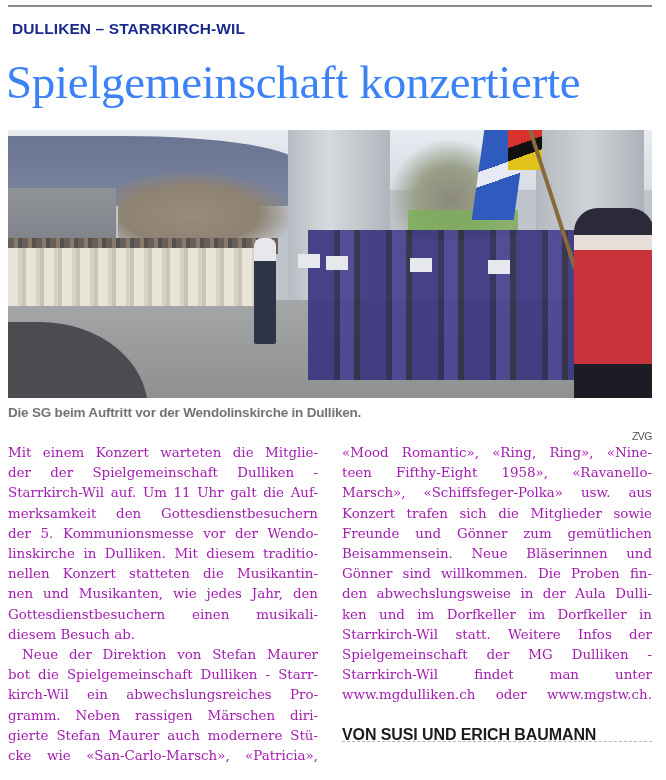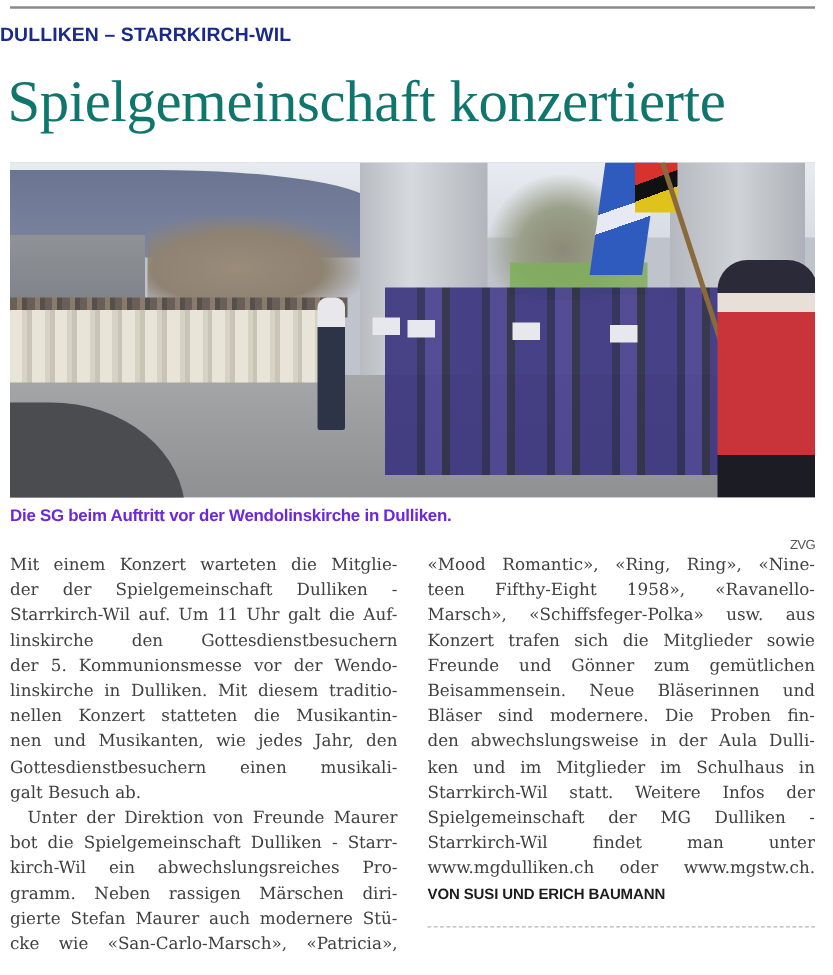--- a/index.html
+++ b/index.html
@@ -1,22 +1,22 @@
 <!DOCTYPE html>
 <html><head>
 <meta charset="utf-8">
 <style>
   html, body { margin: 0; padding: 0; background: #ffffff; }
   body { width: 666px; height: 780px; position: relative; overflow: hidden; font-family: "DejaVu Serif", serif; color: #1f1f1f; }
 
   .top-rule { position: absolute; left: 8px; top: 5px; width: 644px; height: 0; border-top: 2px solid #8a8a8a; }
 
-  .kicker { position: absolute; left: 0; top: 20px; font-family: "Liberation Sans", sans-serif; font-weight: bold; font-size: 15.5px; color: #1a2a8c; letter-spacing: 0.1px; }
+  .kicker { position: absolute; left: 12px; top: 20px; font-family: "Liberation Sans", sans-serif; font-weight: bold; font-size: 15.5px; color: #1a2a8c; letter-spacing: 0.1px; }
 
-  .headline { position: absolute; left: 6px; top: 52px; font-family: "Liberation Serif", serif; font-size: 47px; line-height: 60px; color: #0f766e; letter-spacing: -0.3px; white-space: nowrap; }
+  .headline { position: absolute; left: 6px; top: 52px; font-family: "Liberation Serif", serif; font-size: 47px; line-height: 60px; color: #3b82f6; letter-spacing: -0.3px; white-space: nowrap; }
 
   .photo { position: absolute; left: 8px; top: 130px; width: 644px; height: 268px; overflow: hidden; background: #bfc4cc; }
   .photo .sky { position: absolute; left: 0; top: 0; width: 100%; height: 60px; background: linear-gradient(#e8ebf0, #d8dce4); }
   .photo .hill { position: absolute; left: 0; top: 6px; width: 290px; height: 70px; background: linear-gradient(#6a7592, #7d86a0); border-radius: 0 60% 0 0 / 0 40% 0 0; }
   .photo .trees-l { position: absolute; left: 110px; top: 40px; width: 180px; height: 90px; background: radial-gradient(ellipse at 40% 50%, #9a8b7a 0%, #8e8272 45%, transparent 70%); }
   .photo .building-l { position: absolute; left: 0; top: 58px; width: 108px; height: 74px; background: linear-gradient(#8f9398, #7a7e84); }
   .photo .building-l-dark { position: absolute; left: 0; top: 110px; width: 108px; height: 26px; background: #3b3e44; }
   .photo .pillar-c { position: absolute; left: 280px; top: 0; width: 102px; height: 180px; background: linear-gradient(90deg, #b8bcc2, #d6d9dd 40%, #b2b6bc); }
   .photo .trees-c { position: absolute; left: 382px; top: 10px; width: 120px; height: 100px; background: radial-gradient(ellipse at 50% 60%, #8b8a78 0%, #9aa08a 40%, transparent 72%); }
   .photo .grass { position: absolute; left: 400px; top: 80px; width: 110px; height: 26px; background: #7fae5c; opacity: 0.85; }
@@ -26,32 +26,32 @@
   .photo .crowd { position: absolute; left: 0; top: 118px; width: 262px; height: 58px; background: repeating-linear-gradient(90deg, #e8e4d8 0 10px, #d6d2c4 10px 14px, #c9c4b6 14px 18px); }
   .photo .crowd-back { position: absolute; left: 0; top: 108px; width: 270px; height: 16px; background: repeating-linear-gradient(90deg, #6a5f58 0 6px, #8a7a6c 6px 10px, #54504c 10px 14px); }
   .photo .conductor { position: absolute; left: 246px; top: 108px; width: 22px; height: 106px; background: linear-gradient(#e8e8ec 0 22%, #2e3448 22%); border-radius: 8px 8px 2px 2px; }
   .photo .band { position: absolute; left: 300px; top: 100px; width: 280px; height: 150px; background: repeating-linear-gradient(90deg, #3c3580 0 26px, #2b2a55 26px 32px, #4a4290 32px 46px, #2c2c44 46px 52px); opacity: 0.92; }
   .photo .stand { position: absolute; width: 22px; height: 14px; background: #e6e8ee; }
   .photo .flag1 { position: absolute; left: 470px; top: 0; width: 42px; height: 90px; background: linear-gradient(160deg, #2f5bbf 0 40%, #e7eaf4 40% 55%, #2f5bbf 55%); transform: skewX(-8deg); }
   .photo .flag2 { position: absolute; left: 500px; top: 0; width: 34px; height: 40px; background: linear-gradient(160deg, #d8322f 0 35%, #111 35% 60%, #e0c21c 60%); }
   .photo .pole { position: absolute; left: 520px; top: 0; width: 4px; height: 170px; background: #8a6a3c; transform: rotate(-18deg); transform-origin: top; }
   .photo .red-man { position: absolute; left: 566px; top: 78px; width: 80px; height: 190px; background: linear-gradient(#2a2a38 0 14%, #e8e0d8 14% 22%, #c8343a 22% 82%, #1c1c24 82%); border-radius: 24px 24px 0 0; }
 
-  .caption { position: absolute; left: 8px; top: 405px; font-family: "Liberation Sans", sans-serif; font-weight: bold; font-size: 13.5px; color: #6d28d9; letter-spacing: -0.2px; }
+  .caption { position: absolute; left: 8px; top: 405px; font-family: "Liberation Sans", sans-serif; font-weight: bold; font-size: 13.5px; color: #737373; letter-spacing: -0.2px; }
   .credit { position: absolute; right: 14px; top: 430px; font-family: "Liberation Sans", sans-serif; font-size: 10.5px; color: #555; letter-spacing: -0.5px; }
 
-  .col { position: absolute; top: 443px; width: 310px; font-family: "DejaVu Serif", serif; font-size: 13.4px; line-height: 20.2px; color: #404040; text-align: justify; hyphens: manual; }
+  .col { position: absolute; top: 443px; width: 310px; font-family: "DejaVu Serif", serif; font-size: 13.4px; line-height: 20.2px; color: #a21caf; text-align: justify; hyphens: manual; }
   .col p { margin: 0; }
   .col-left { left: 8px; }
   .col-right { left: 342px; width: 310px; }
   .line { display: block; text-align: justify; text-align-last: justify; white-space: nowrap; }
   .line.last { text-align-last: left; }
 
   .byline-rule { position: absolute; left: 342px; top: 741px; width: 310px; border-top: 1px dashed #b5b5b5; }
-  .byline { position: absolute; left: 342px; top: 708px; font-family: "Liberation Sans", sans-serif; font-weight: bold; font-size: 12px; color: #1c1c1c; letter-spacing: -0.1px; }
+  .byline { position: absolute; left: 342px; top: 726px; font-family: "Liberation Sans", sans-serif; font-weight: bold; font-size: 16px; color: #1c1c1c; letter-spacing: -0.1px; }
 </style>
 </head>
 <body>
 
 <div class="top-rule"></div>
 
 <div class="kicker">DULLIKEN – STARRKIRCH-WIL</div>
 
 <h1 class="headline" style="margin:0;font-weight:normal;">Spielgemeinschaft konzertierte</h1>
 
@@ -82,49 +82,49 @@
 </div>
 
 <div class="caption">Die SG beim Auftritt vor der Wendolinskirche in Dulliken.</div>
 <div class="credit">ZVG</div>
 
 <div class="col col-left">
   <p>
     <span class="line">Mit einem Konzert warteten die Mitglie-</span>
     <span class="line">der der Spielgemeinschaft Dulliken -</span>
     <span class="line">Starrkirch-Wil auf. Um 11 Uhr galt die Auf-</span>
-    <span class="line">linskirche den Gottesdienstbesuchern</span>
+    <span class="line">merksamkeit den Gottesdienstbesuchern</span>
     <span class="line">der 5. Kommunionsmesse vor der Wendo-</span>
     <span class="line">linskirche in Dulliken. Mit diesem traditio-</span>
     <span class="line">nellen Konzert statteten die Musikantin-</span>
     <span class="line">nen und Musikanten, wie jedes Jahr, den</span>
     <span class="line">Gottesdienstbesuchern einen musikali-</span>
-    <span class="line last">galt Besuch ab.</span>
+    <span class="line last">diesem Besuch ab.</span>
   </p>
   <p>
-    <span class="line" style="padding-left:14px;">Unter der Direktion von Freunde Maurer</span>
+    <span class="line" style="padding-left:14px;">Neue der Direktion von Stefan Maurer</span>
     <span class="line">bot die Spielgemeinschaft Dulliken - Starr-</span>
     <span class="line">kirch-Wil ein abwechslungsreiches Pro-</span>
     <span class="line">gramm. Neben rassigen Märschen diri-</span>
     <span class="line">gierte Stefan Maurer auch modernere Stü-</span>
     <span class="line">cke wie «San-Carlo-Marsch», «Patricia»,</span>
   </p>
 </div>
 
 <div class="col col-right">
   <p>
     <span class="line">«Mood Romantic», «Ring, Ring», «Nine-</span>
     <span class="line">teen Fifthy-Eight 1958», «Ravanello-</span>
     <span class="line">Marsch», «Schiffsfeger-Polka» usw. aus</span>
     <span class="line">Konzert trafen sich die Mitglieder sowie</span>
     <span class="line">Freunde und Gönner zum gemütlichen</span>
     <span class="line">Beisammensein. Neue Bläserinnen und</span>
-    <span class="line">Bläser sind modernere. Die Proben fin-</span>
+    <span class="line">Gönner sind willkommen. Die Proben fin-</span>
     <span class="line">den abwechslungsweise in der Aula Dulli-</span>
-    <span class="line">ken und im Mitglieder im Schulhaus in</span>
+    <span class="line">ken und im Dorfkeller im Dorfkeller in</span>
     <span class="line">Starrkirch-Wil statt. Weitere Infos der</span>
     <span class="line">Spielgemeinschaft der MG Dulliken -</span>
     <span class="line">Starrkirch-Wil findet man unter</span>
     <span class="line">www.mgdulliken.ch oder www.mgstw.ch.</span>
   </p>
 </div>
 
 <div class="byline-rule"></div>
 <div class="byline">VON SUSI UND ERICH BAUMANN</div>
 

